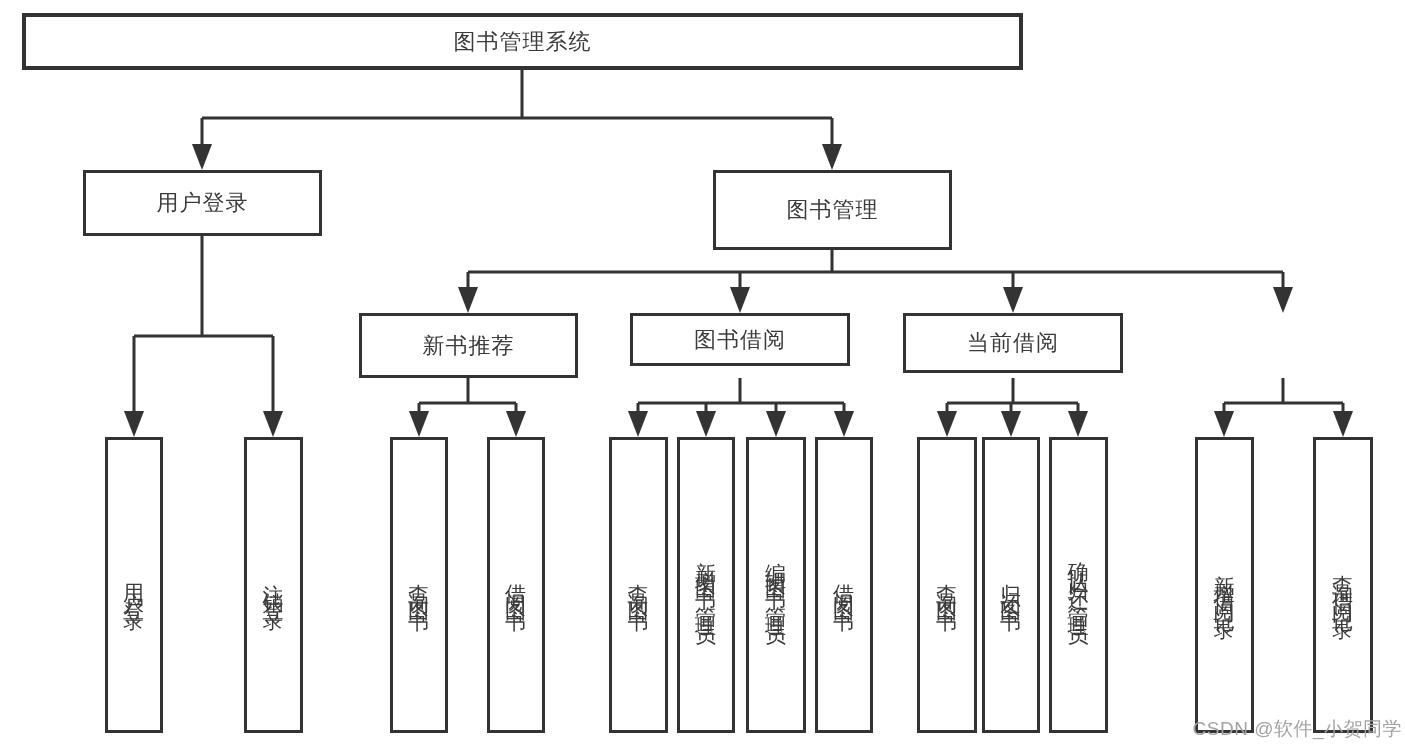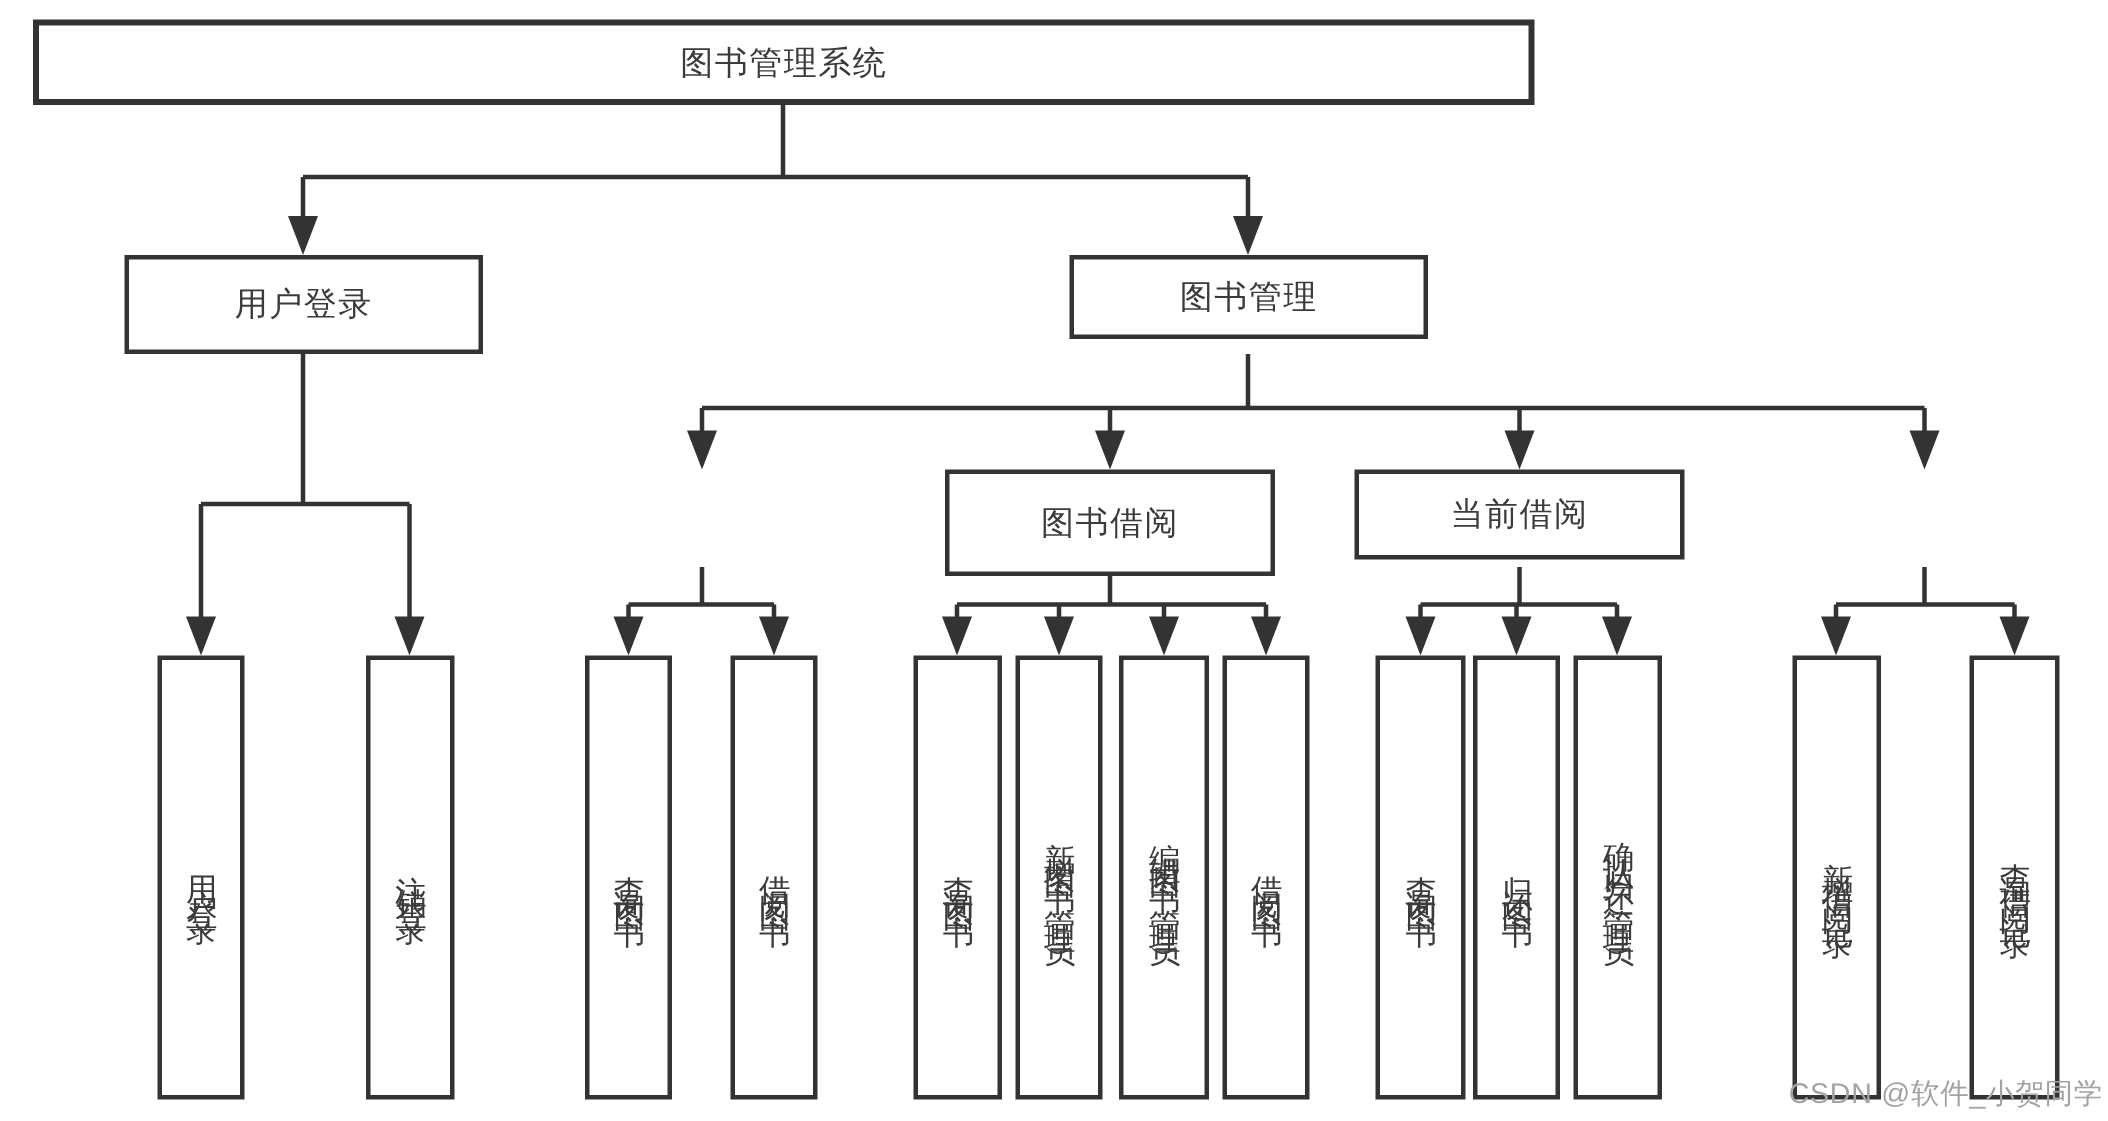--- a/index.html
+++ b/index.html
@@ -91,25 +91,28 @@
     <polygon points="1333,411 1353,411 1343,437"></polygon>
   </svg>
 
   <div class="box hbox root" style="left:22px;top:13px;width:1001px;height:57px">
     <span>图书管理系统</span>
   </div>
 
   <div class="box hbox" style="left:83px;top:170px;width:239px;height:66px">
     <span>用户登录</span>
   </div>
-  <div class="box hbox" style="left:713px;top:170px;width:239px;height:56px">
+  <div class="box hbox" style="left:713px;top:170px;width:239px;height:80px">
     <span>图书管理</span>
   </div>
 
-  <div class="box hbox" style="left:630px;top:313px;width:220px;height:71px">
+  <div class="box hbox" style="left:359px;top:313px;width:219px;height:65px">
+    <span>新书推荐</span>
+  </div>
+  <div class="box hbox" style="left:630px;top:313px;width:220px;height:53px">
     <span>图书借阅</span>
   </div>
   <div class="box hbox" style="left:903px;top:313px;width:220px;height:60px">
     <span>当前借阅</span>
   </div>
 
   <div class="box vbox" style="left:105px;top:437px;width:58px;height:296px">
     <span>用户登录</span>
   </div>
   <div class="box vbox" style="left:244px;top:437px;width:59px;height:296px">

